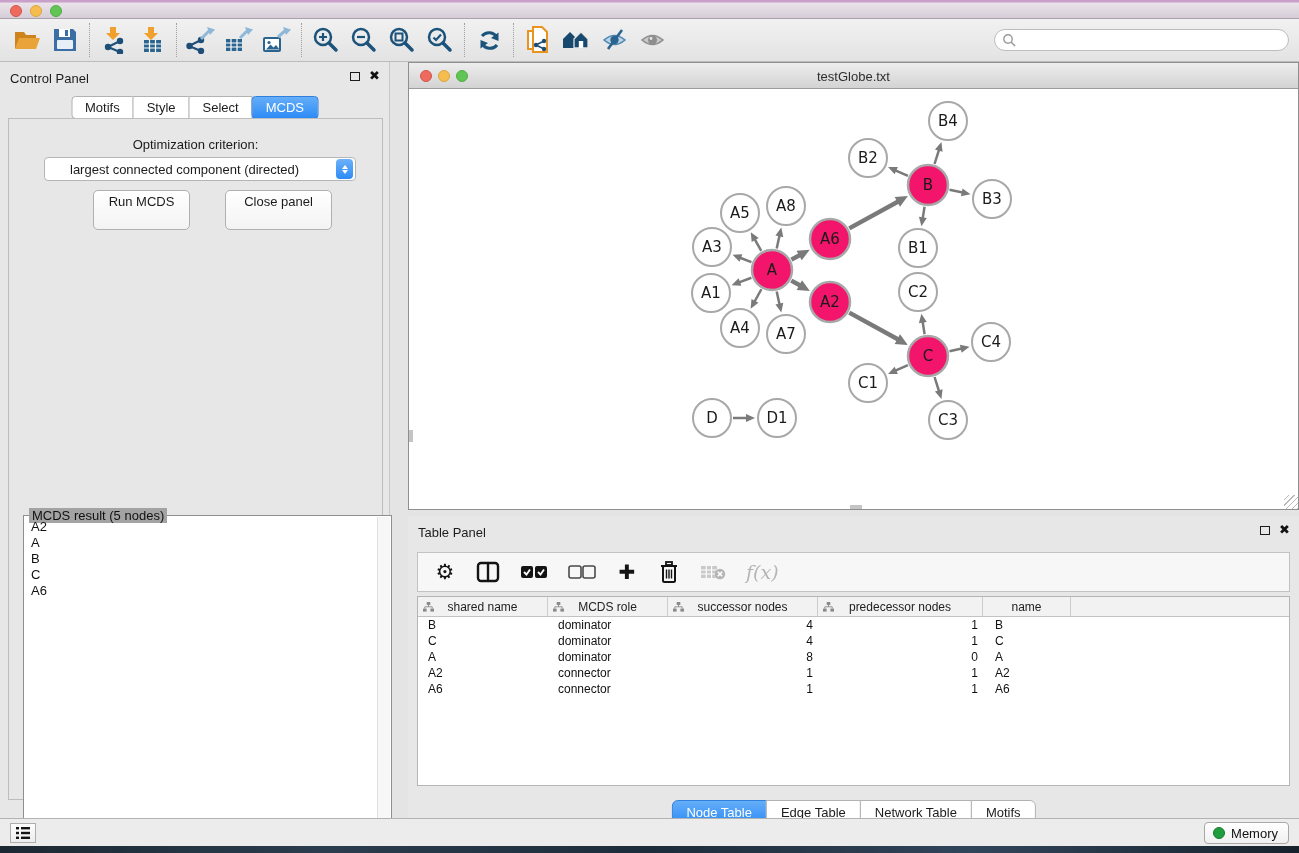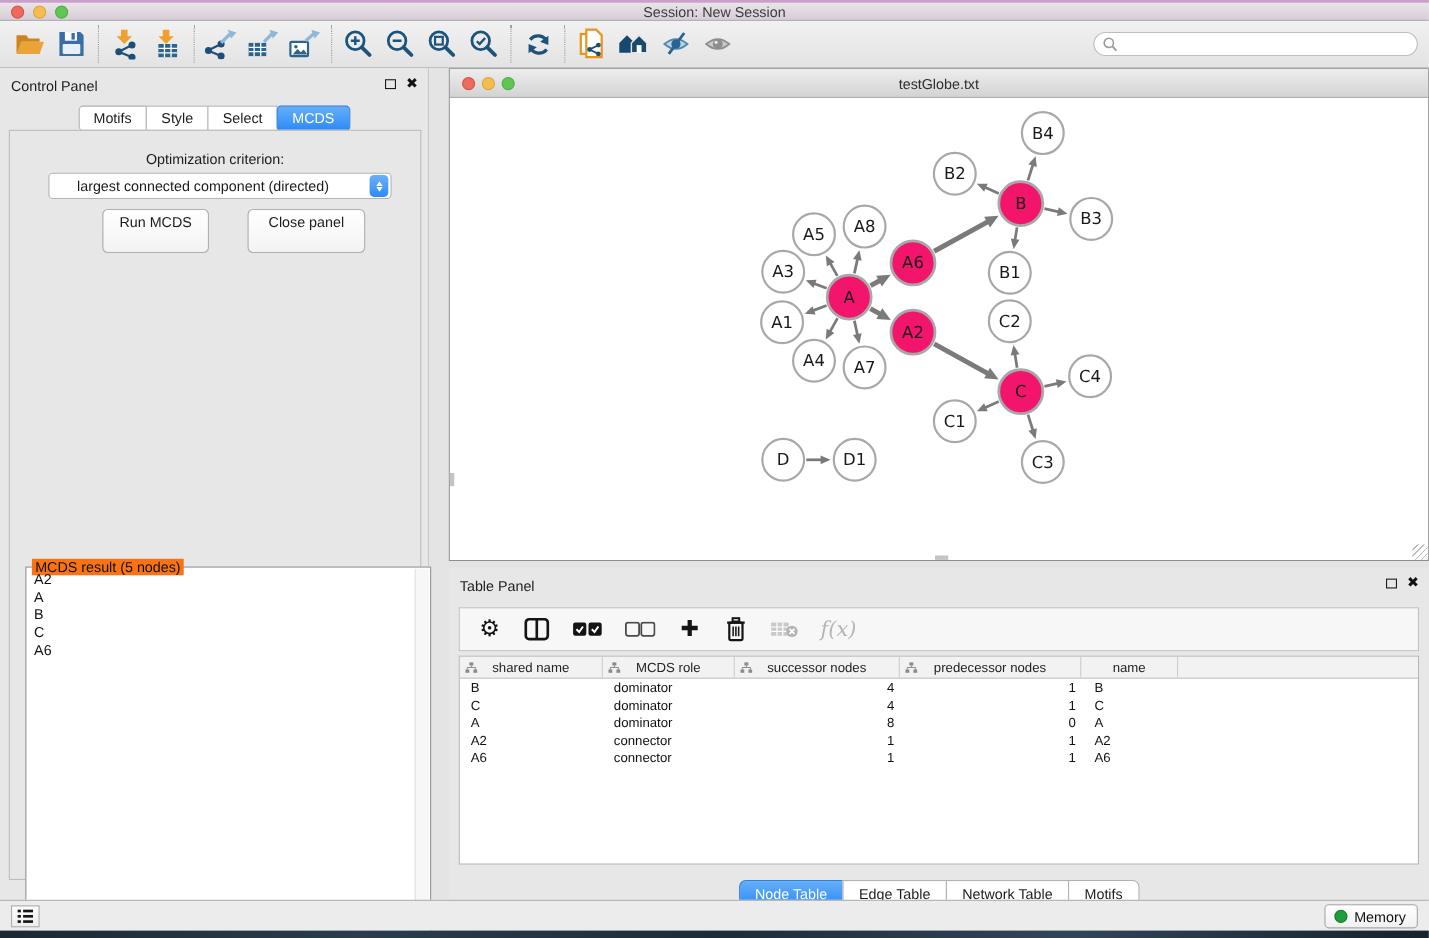--- a/index.html
+++ b/index.html
@@ -50,21 +50,21 @@
     background:linear-gradient(180deg,#6cb1f9,#2e8bf7); display:flex; flex-direction:column; align-items:center; justify-content:center; gap:1px; }
   .chev { width:0; height:0; border-left:3.5px solid transparent; border-right:3.5px solid transparent; }
   .chev.up { border-bottom:4px solid #fff; }
   .chev.down { border-top:4px solid #fff; }
   .cp-btn { position:absolute; top:71px; height:40px; background:linear-gradient(180deg,#ffffff,#f3f3f3); border:1px solid #b0b0b0;
     border-radius:5px; font-size:13px; color:#1b1b1b; text-align:center; line-height:22px; }
   #run-btn { left:84px; width:97px; }
   #closep-btn { left:192px; width:107px;margin-left:24px; }
 
   .result-box { position:absolute; left:14px; top:396px; width:369px; height:342px; background:#fff; border:1px solid #8f8f8f; }
-  .result-legend { position:absolute; top:-8px; left:5px; background:#f97316; padding:0 3px; font-size:13px; color:#111; }
+  .result-legend { position:absolute; top:-8px; left:5px; background:#a3a3a3; padding:0 3px; font-size:13px; color:#111; }
   .result-list { position:absolute; left:1px; top:3px; right:15px; bottom:1px; overflow:hidden; }
   .result-item { font-size:13px; color:#111; line-height:16px; padding-left:6px; }
   .result-scroll { position:absolute; top:1px; right:1px; bottom:1px; width:13px; background:#f7f7f7; border-left:1px solid #e0e0e0; }
 
   
   #network-window { position:absolute; left:408px; top:0; width:891px; height:448px; border:1px solid #8e8e8e; background:#fff; }
   .net-titlebar { position:absolute; top:0; left:0; width:100%; height:26px;
     background:linear-gradient(180deg,#ededed,#d3d3d3); border-bottom:1px solid #9c9c9c; }
   .net-title { position:absolute; width:100%; top:6px; text-align:center; font-size:13px; color:#2e2e2e; }
   .net-lights { position:absolute; left:11px; top:7px; display:flex; gap:6px; }
@@ -119,21 +119,20 @@
 <body>
 
 <div id="app">
 
   <div class="mac-titlebar">
     <div class="lights">
       <span class="light" style="background:#ee6a5e;border:1px solid #d35549;"></span>
       <span class="light" style="background:#f5bd4f;border:1px solid #deA43b;"></span>
       <span class="light" style="background:#61c554;border:1px solid #4fae44;"></span>
     </div>
-    <div class="mac-title">Session: New Session</div>
   </div>
 
   <div class="main-toolbar">
     <div class="tb-btn">
       <svg width="28" height="26" viewBox="0 0 28 26">
         <path d="M2 5h9l2 3h10v3H7L4 21H2z" fill="#cf831c"></path>
         <path d="M6 11h21l-4 11H2z" fill="#e9a439"></path>
       </svg>
     </div>
     <div class="tb-btn">

